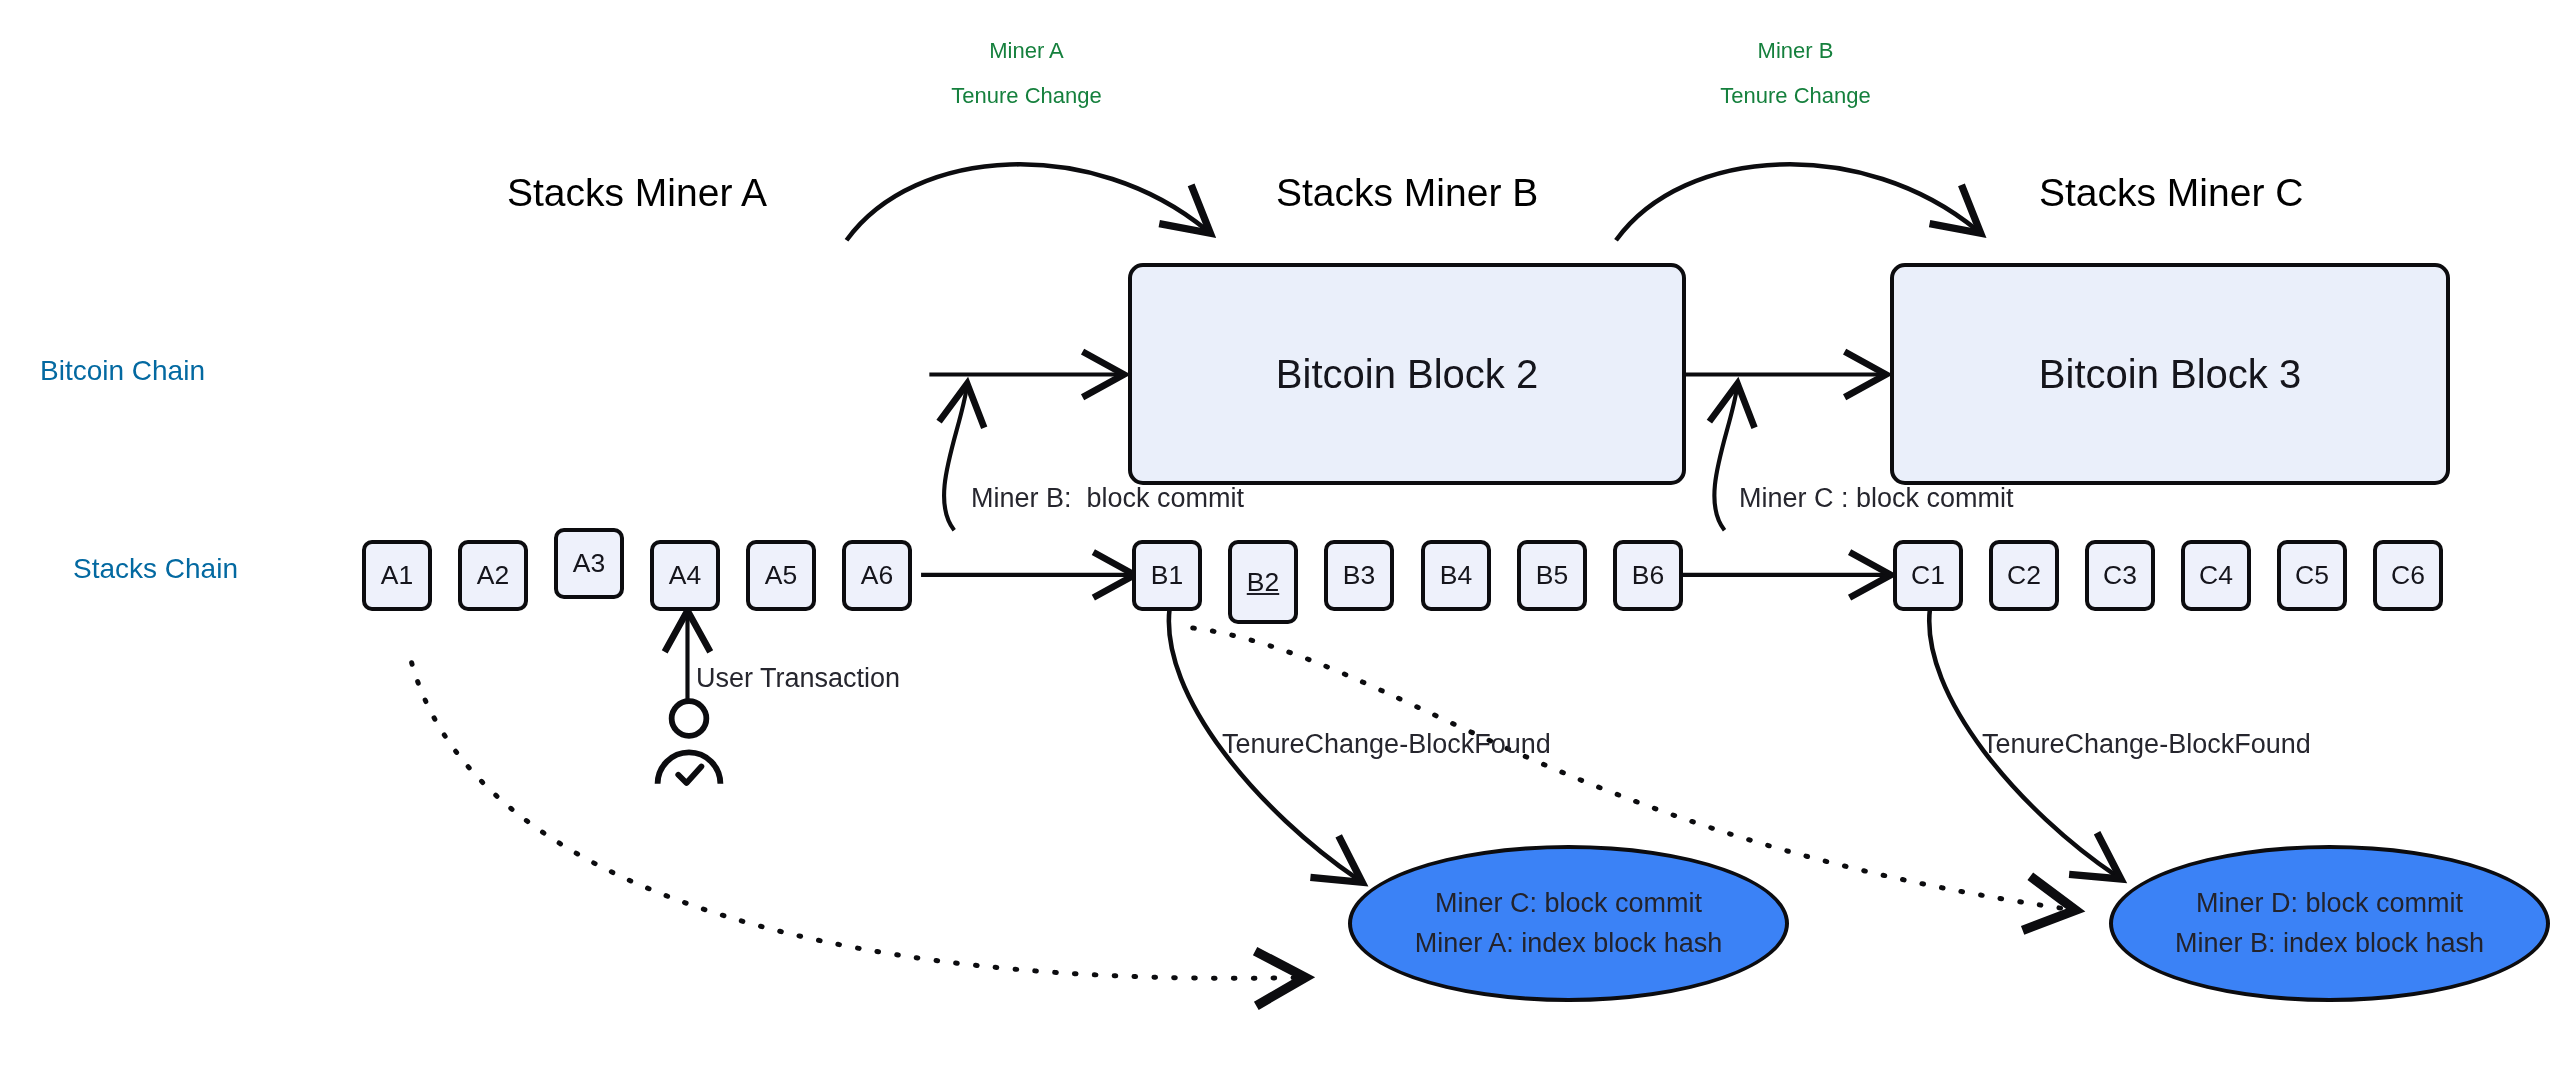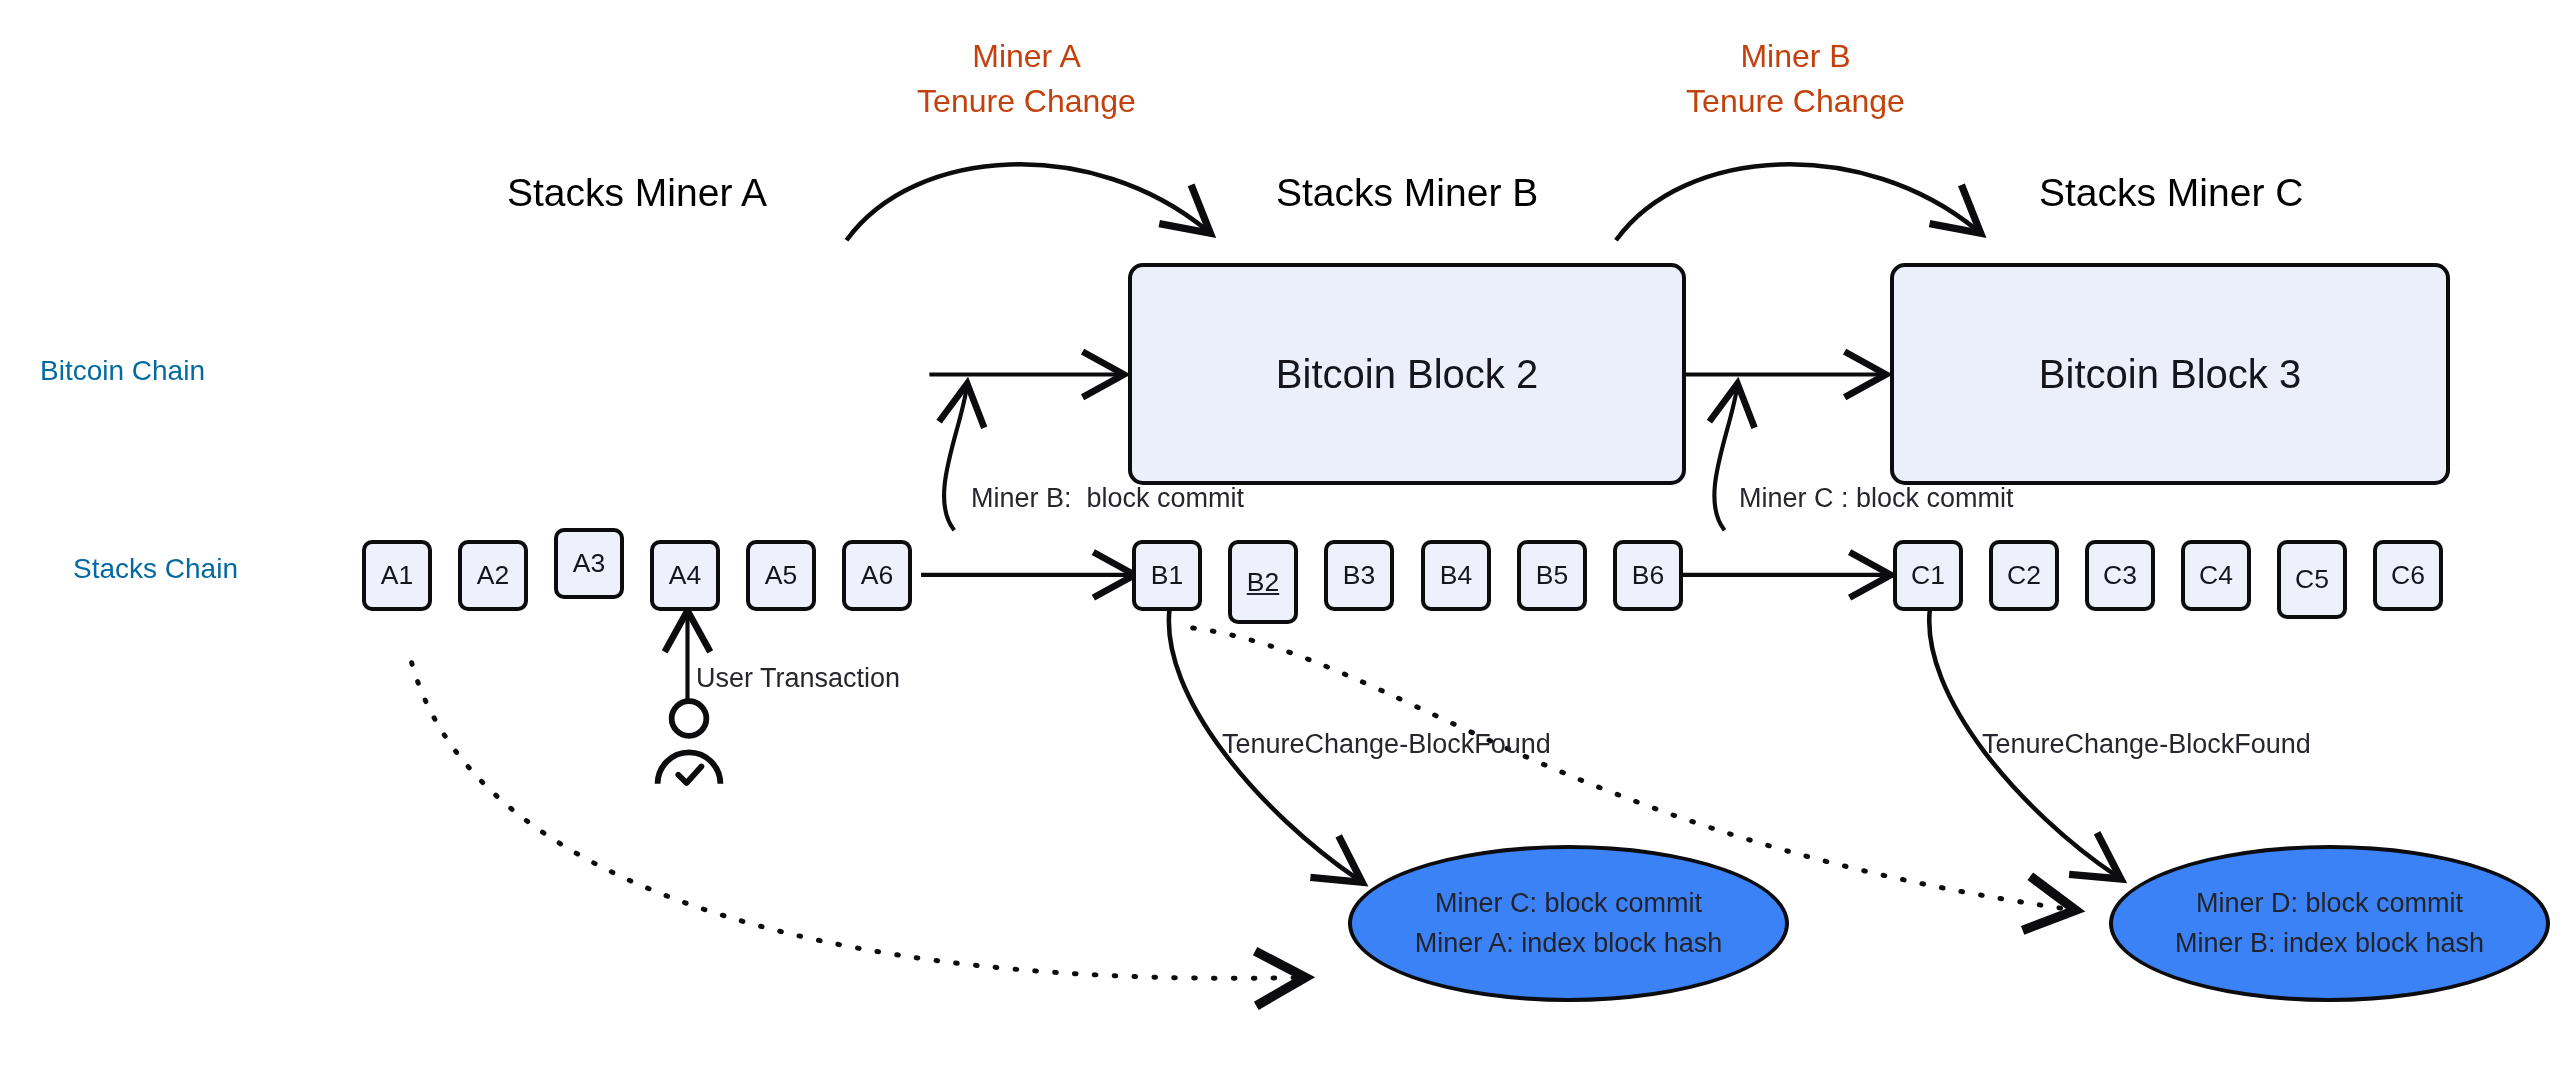--- a/index.html
+++ b/index.html
@@ -3,21 +3,21 @@
 <meta charset="utf-8">
 <style>
   html,body{margin:0;padding:0;background:#ffffff;}
   body{width:2576px;height:1067px;position:relative;overflow:hidden;
        font-family:"Liberation Sans","DejaVu Sans",sans-serif;color:#1f1f28;}
   #stage{position:absolute;left:0;top:0;width:2576px;height:1067px;}
   svg.layer{position:absolute;left:0;top:0;width:2576px;height:1067px;overflow:visible;pointer-events:none;}
   .txt{position:absolute;white-space:pre;line-height:1.16;}
   .row-label{font-size:28px;color:#0369a1;}
   .miner-title{font-size:39px;color:#000000;}
-  .tenure-lbl{font-size:32px;color:#c2410c;text-align:center;}
+  .tenure-lbl{font-size:22px;color:#15803d;text-align:center;}
   .btc-box{position:absolute;background:#eaeffa;border:4.1px solid #0c0c0f;border-radius:15px;
            display:flex;align-items:center;justify-content:center;box-sizing:border-box;}
   .btc-box span{font-size:40px;color:#15151c;}
   .s-blk{position:absolute;background:#eef1fb;border:4.1px solid #0c0c0f;border-radius:10px;
          display:flex;align-items:center;justify-content:center;box-sizing:border-box;}
   .s-blk span{font-size:26.5px;color:#15151c;}
   .small-lbl{font-size:27px;color:#26262e;}
   .ell{position:absolute;background:#3b82f6;border:4.1px solid #0c0c0f;border-radius:50%;
        display:flex;flex-direction:column;align-items:center;justify-content:center;box-sizing:border-box;}
   .ell span{font-size:27px;color:#23232c;line-height:1.45;}
@@ -131,21 +131,21 @@
     </div>
   <div class="s-blk" style="left:1989px;top:540px;width:70px;height:71px;">
     <span>C2</span>
     </div>
   <div class="s-blk" style="left:2085px;top:540px;width:70px;height:71px;">
     <span>C3</span>
     </div>
   <div class="s-blk" style="left:2181px;top:540px;width:70px;height:71px;">
     <span>C4</span>
     </div>
-  <div class="s-blk" style="left:2277px;top:540px;width:70px;height:79px;">
+  <div class="s-blk" style="left:2277px;top:540px;width:70px;height:71px;">
     <span>C5</span>
     </div>
   <div class="s-blk" style="left:2373px;top:540px;width:70px;height:71px;">
     <span>C6</span>
     </div>
 
   <div class="txt small-lbl" style="left:696px;top:663px;">User Transaction</div>
 
   <svg class="user-ico" style="left:651px;top:697px;width:76px;height:91px;" viewBox="0 0 92 110">
     <circle cx="46" cy="26" r="21" fill="none" stroke="#0c0c0f" stroke-width="7"></circle>

